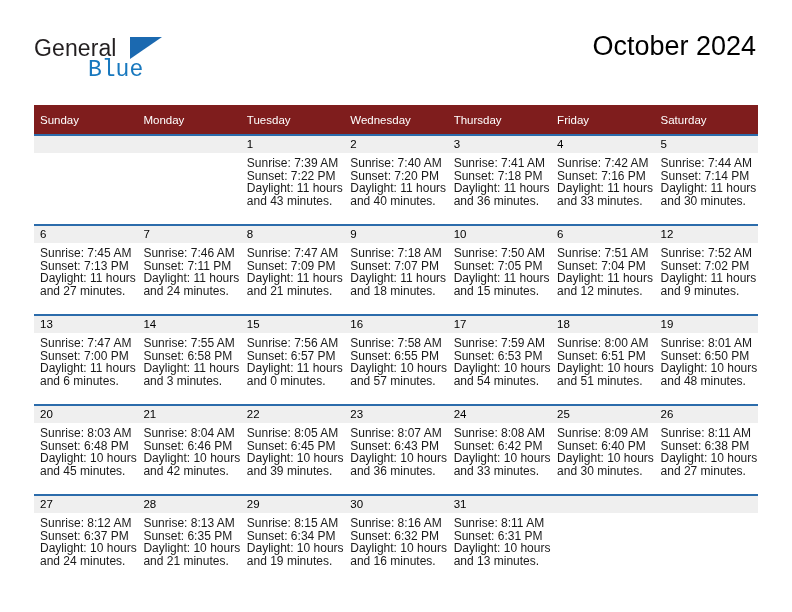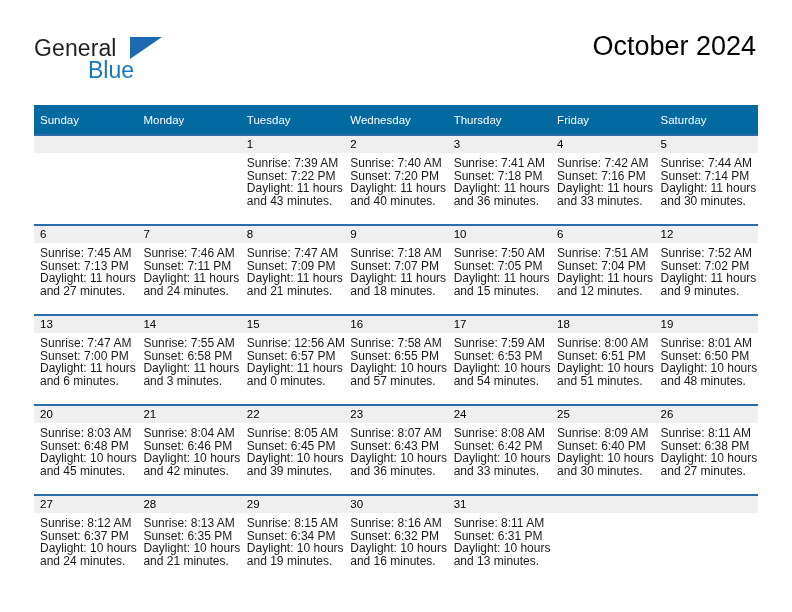--- a/index.html
+++ b/index.html
@@ -45,21 +45,21 @@
     letter-spacing: 0.1px;
     color: #231f20;
     font-family: "Liberation Sans", sans-serif;
   }
   .logo-blue {
     position: absolute;
     left: 54px;
     top: 22px;
     font-size: 23px;
     color: #1878be;
-    font-family: Liberation Sans, sans-serif;
+    font-family: Liberation Mono, monospace;
   }
   .logo-tri {
     position: absolute;
     left: 96px;
     top: 2px;
     width: 0;
     height: 0;
     border-left: 32px solid #1b69b0;
     border-bottom: 22px solid transparent;
   }
@@ -89,21 +89,21 @@
   
   .calendar {
     position: absolute;
     left: 34px;
     top: 105px;
     width: 724px;
     border-collapse: collapse;
     table-layout: fixed;
   }
   .calendar th {
-    background: #0369a1;
+    background: #7f1d1d;
     color: #ffffff;
     font-size: 11.5px;
     font-weight: normal;
     text-align: left;
     padding: 5px 0 5px 6px;
     height: 19px;
     vertical-align: middle;
   }
   .calendar td {
     width: 103.4px;
@@ -352,21 +352,21 @@
                 <div>Sunset: 6:58 PM</div>
                 <div>Daylight: 11 hours</div>
                 <div>and 3 minutes.</div>
               </div>
             </div>
           </td>
           <td>
             <div class="cell-inner">
               <div class="daynum-band">15</div>
               <div class="cell-body">
-                <div>Sunrise: 12:56 AM</div>
+                <div>Sunrise: 7:56 AM</div>
                 <div>Sunset: 6:57 PM</div>
                 <div>Daylight: 11 hours</div>
                 <div>and 0 minutes.</div>
               </div>
             </div>
           </td>
           <td>
             <div class="cell-inner">
               <div class="daynum-band">16</div>
               <div class="cell-body">

